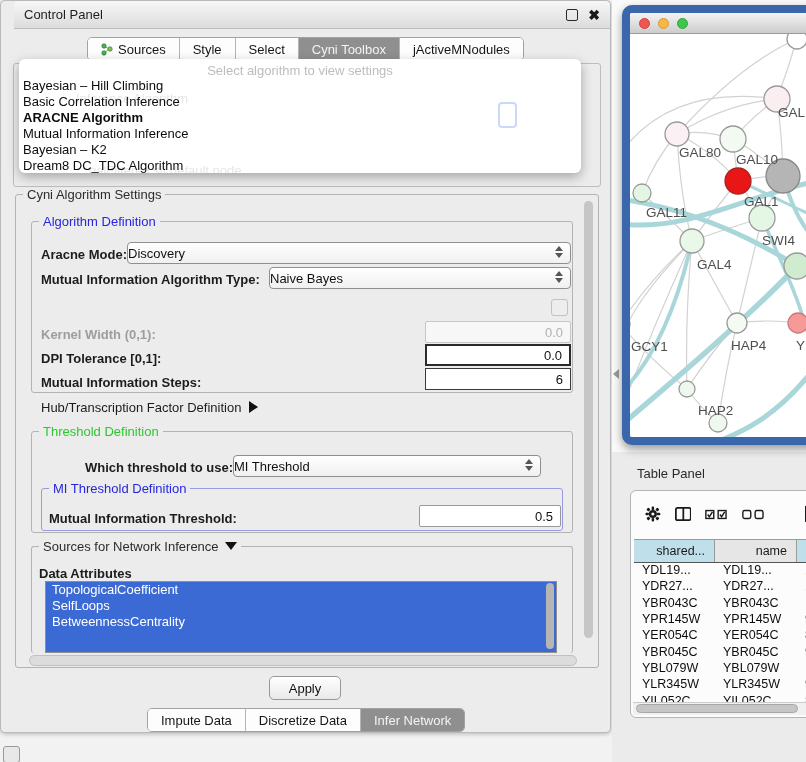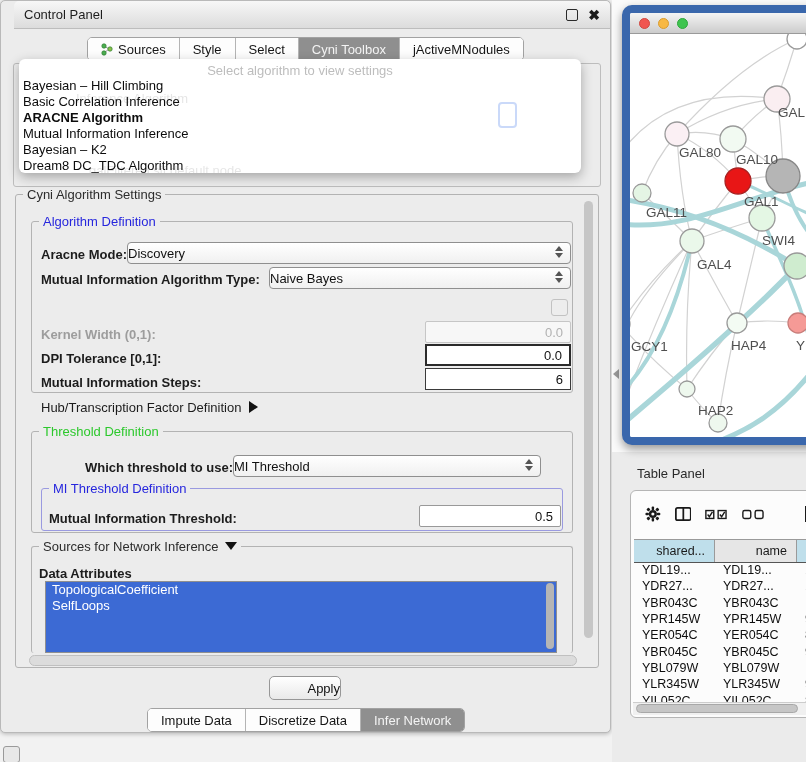--- a/index.html
+++ b/index.html
@@ -72,21 +72,21 @@
   .tri-down{display:inline-block;width:0;height:0;border-left:6px solid transparent;
     border-right:6px solid transparent;border-top:8px solid #111;vertical-align:1px;margin-left:6px;}
   .plain-label{position:absolute;font-size:13px;color:#1c1c1c;white-space:nowrap;}
   .attr-list{position:absolute;left:44px;top:580px;width:512px;height:72px;
     background:#3c6ad4;border:1px solid #8f8f8f;box-sizing:border-box;overflow:hidden;}
   .attr-item{font-size:13px;color:#fff;line-height:16px;padding-left:6px;white-space:nowrap;}
   .vscroll{position:absolute;border-radius:5px;background:#c6c6c6;}
   .hscroll{position:absolute;border-radius:6px;background:#dcdcdc;border:1px solid #c0c0c0;box-sizing:border-box;}
   .apply-btn{position:absolute;left:268px;top:675px;width:70px;height:22px;
     background:linear-gradient(#fff,#e9e9e9);border:1px solid #979797;border-radius:5px;
-    font-size:13px;color:#111;display:flex;align-items:center;justify-content:flex-end;}
+    font-size:13px;color:#111;display:flex;align-items:center;justify-content:center;}
   
   .right-top-bg{position:absolute;left:612px;top:0;width:194px;height:452px;background:#fafafa;}
   .right-bottom-bg{position:absolute;left:612px;top:452px;width:194px;height:310px;background:#ebebeb;}
   .divider-handle{position:absolute;left:613px;top:369px;width:0;height:0;
     border-top:5px solid transparent;border-bottom:5px solid transparent;border-right:6px solid #9a9a9a;}
   .net-window{position:absolute;left:622px;top:5px;width:200px;height:440px;
     border:8px solid #3a67ac;border-radius:10px;background:#fff;
     box-shadow:0 4px 10px rgba(0,0,0,.4);box-sizing:border-box;overflow:hidden;}
   .net-titlebar{height:20px;background:linear-gradient(#f4f4f4,#cccccc);
     border-bottom:1px solid #9a9a9a;display:flex;align-items:center;gap:8px;padding-left:9px;}
@@ -225,20 +225,21 @@
 
   <div class="group" style="left:30px;top:545px;width:542px;height:107px;border-bottom:none;"></div>
   <span class="legend plain" style="left:38px;top:538px;">
     <span>Sources for Network Inference</span><span class="tri-down"></span>
   </span>
   <span class="lbl" style="left:38px;top:550px;margin-top:15px;">Data Attributes</span>
 
   <div class="attr-list">
     <div class="attr-item">TopologicalCoefficient</div>
     <div class="attr-item">SelfLoops</div>
+    <div class="attr-item">BetweennessCentrality</div>
   </div>
   <div class="vscroll" style="left:545px;top:582px;width:8px;height:66px;background:#b5b5b5;"></div>
 
   <div class="apply-btn">
     <span>Apply</span>
   </div>
 
   <div class="segmented" style="left:146px;top:707px;">
     <div class="segment">
       <span>Impute Data</span>

